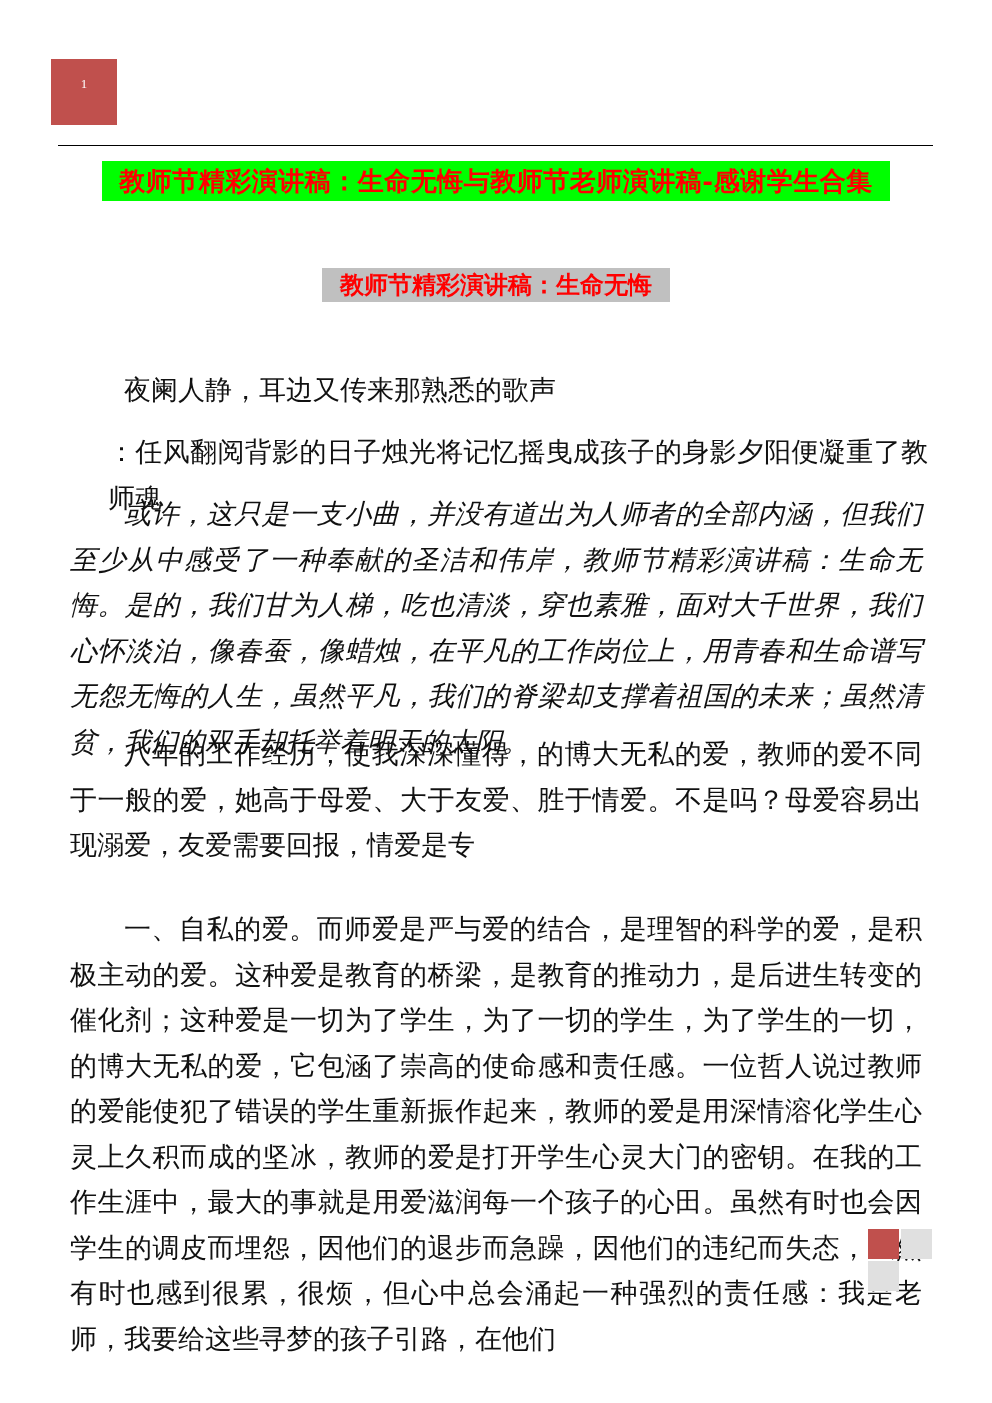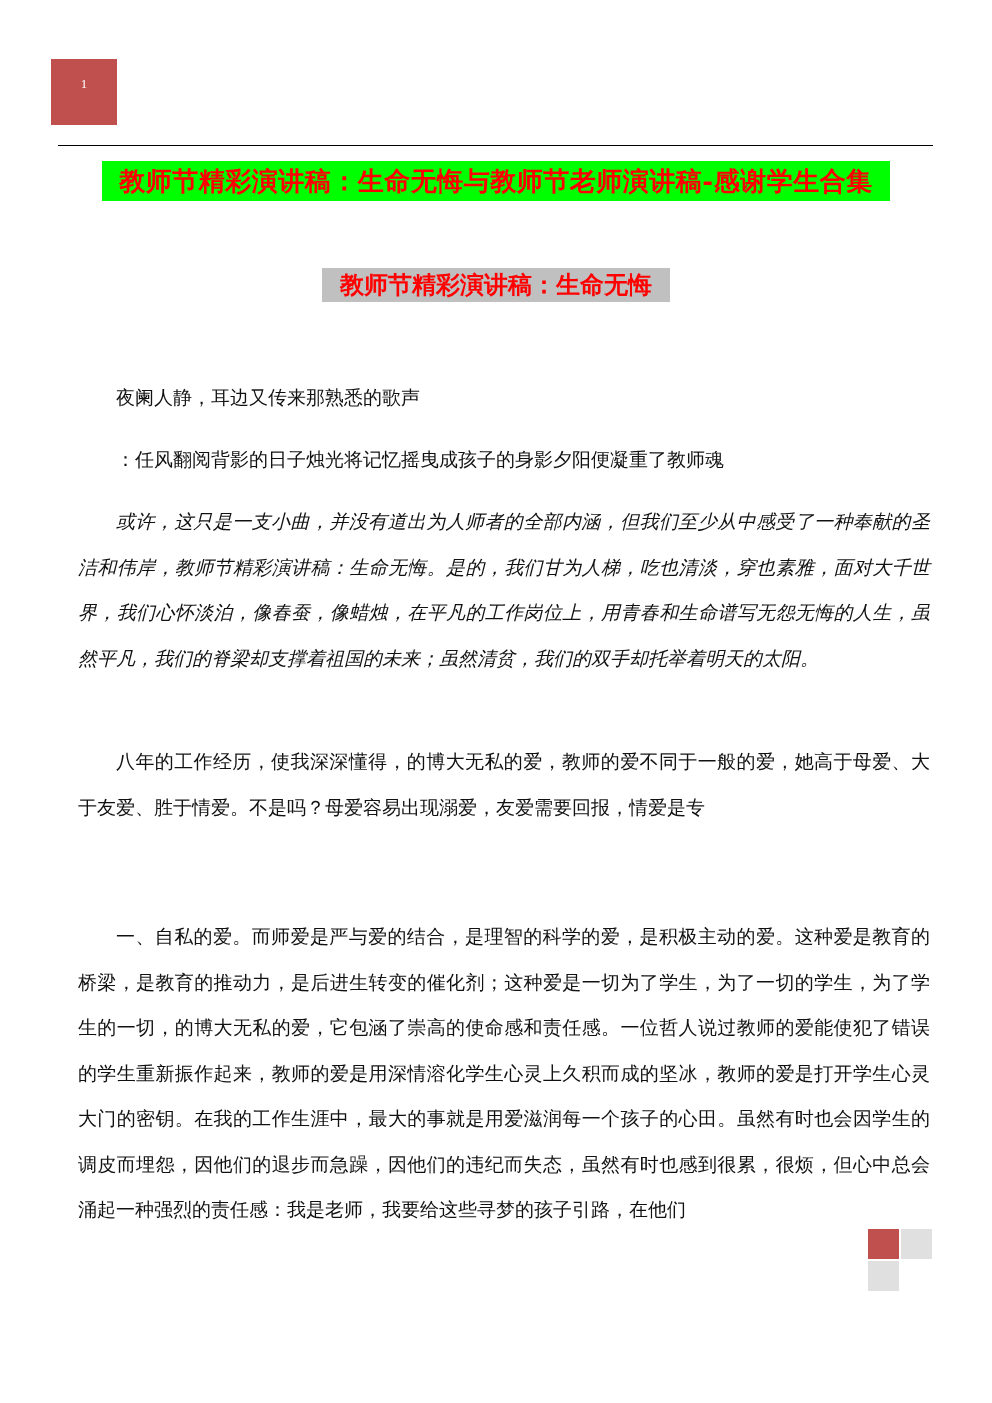--- a/index.html
+++ b/index.html
@@ -69,23 +69,23 @@
       font-size: 24px;
       font-weight: bold;
       line-height: 34px;
       padding: 0 18px;
       white-space: nowrap;
     }
     .para {
       position: absolute;
       left: 62px;
       width: 852px;
-      font-size: 19px;
+      font-size: 27px;
       line-height: 45.5px;
-      margin: 16px;
+      margin: 8px;
       text-align: justify;
       color: #111111;
     }
     .indent {
       text-indent: 2em;
     }
     .corner-deco {
       position: absolute;
       left: 868px;
       top: 1229px;

